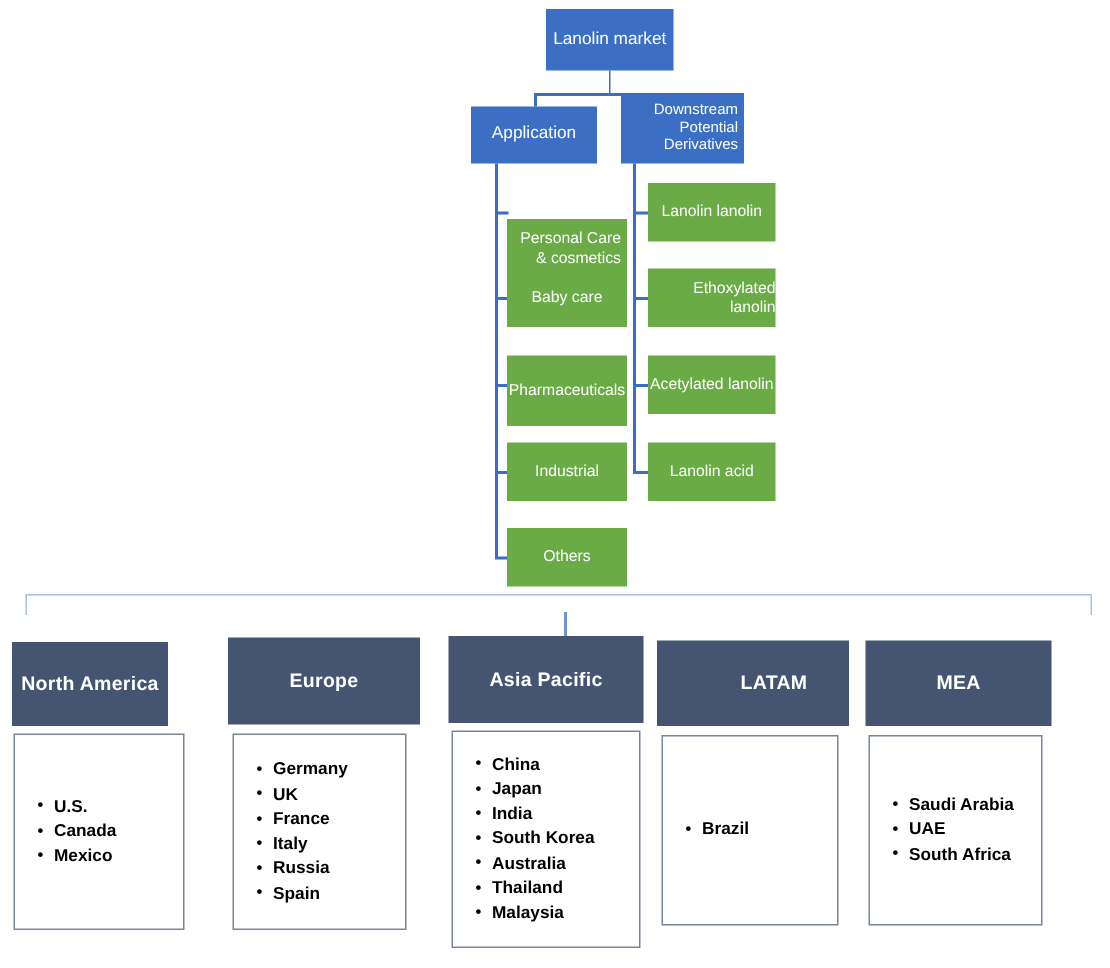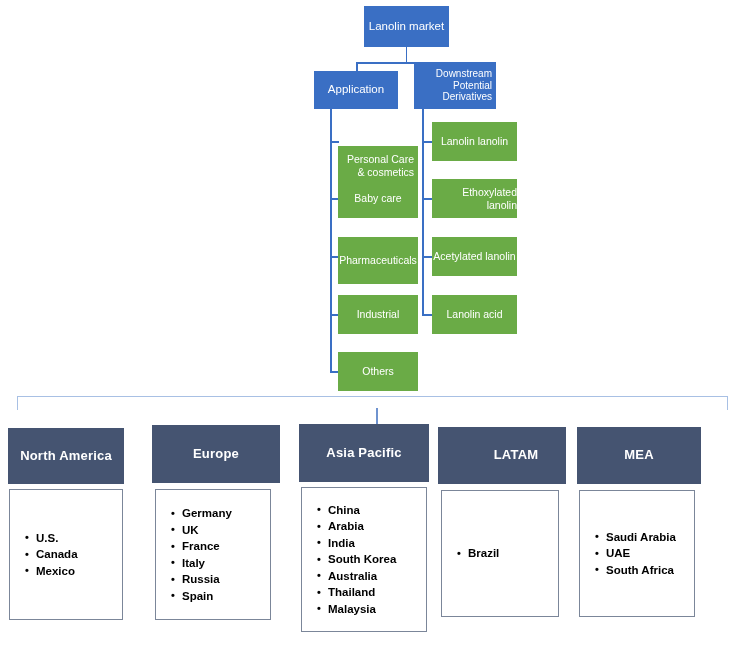--- a/index.html
+++ b/index.html
@@ -161,21 +161,21 @@
   <div class="box box-green" style="left:432px; top:237px; width:85px; height:39px;">
     <span>Acetylated lanolin</span>
   </div>
   <div class="box box-green" style="left:432px; top:295px; width:85px; height:39px;">
     <span>Lanolin  acid</span>
   </div>
 
   <div class="bracket" style="left:17px; top:396px; width:711px; height:14px;"></div>
   <div class="bracket-drop" style="left:376px; top:408px; height:16px;"></div>
 
-  <div class="box box-navy" style="left:8px; top:428px; width:116px; height:56px;">
+  <div class="box box-navy" style="left:8px; top:428px; width:104px; height:56px;">
     <span>North America</span>
   </div>
   <div class="card" style="left:9px; top:489px; width:114px; height:131px;">
     <ul>
       <li>U.S.</li>
       <li>Canada</li>
       <li>Mexico</li>
     </ul>
   </div>
 
@@ -192,21 +192,21 @@
       <li>Spain</li>
     </ul>
   </div>
 
   <div class="box box-navy" style="left:299px; top:424px; width:130px; height:58px;">
     <span>Asia Pacific</span>
   </div>
   <div class="card" style="left:301px; top:487px; width:126px; height:145px;">
     <ul>
       <li>China</li>
-      <li>Arabia</li>
+      <li>Japan</li>
       <li>India</li>
       <li>South Korea</li>
       <li>Australia</li>
       <li>Thailand</li>
       <li>Malaysia</li>
     </ul>
   </div>
 
   <div class="box box-navy" style="left:438px; top:427px; width:128px; height:57px;padding-left:28px;">
     <span>LATAM</span>

